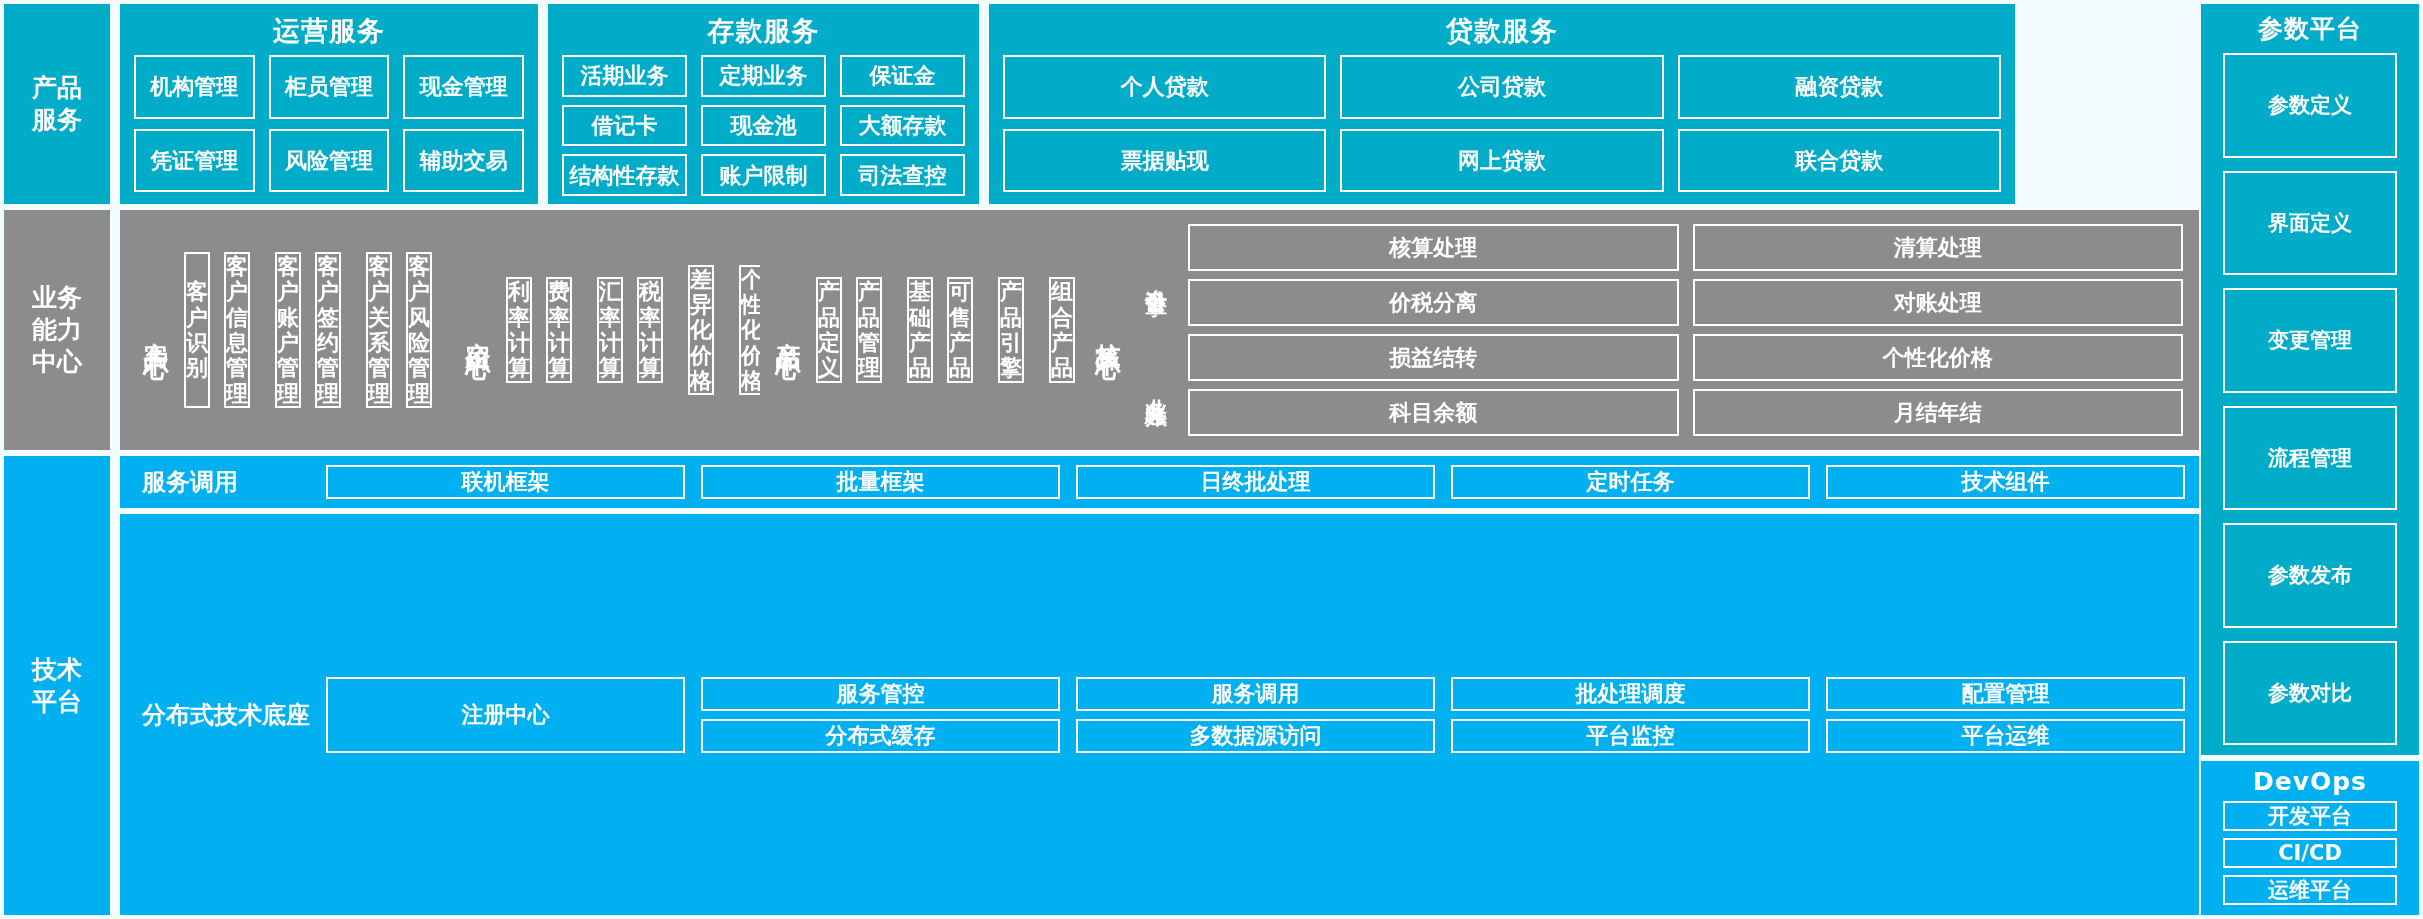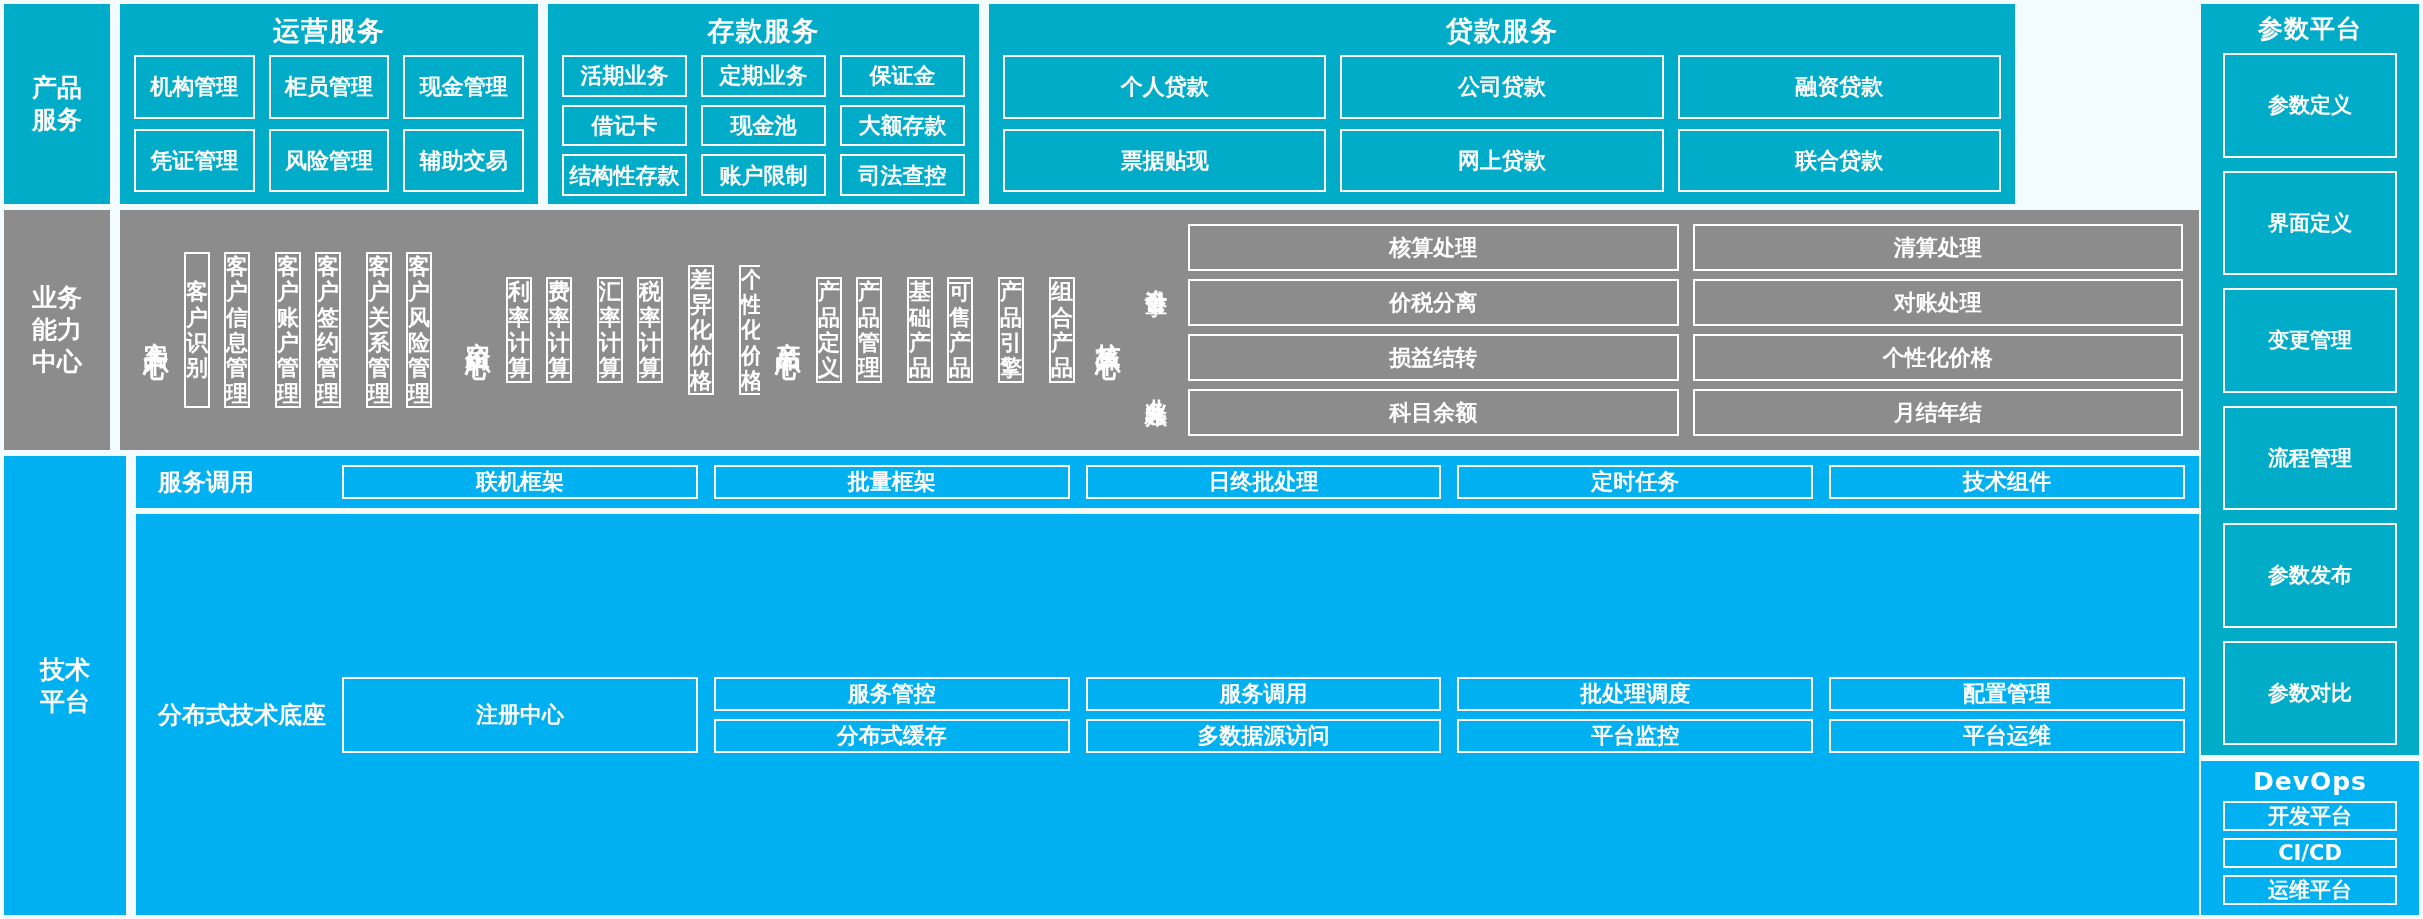--- a/index.html
+++ b/index.html
@@ -67,21 +67,21 @@
   #center-product   { width: 310px; }
   #center-accounting{ flex: 1; }
   .acct-wrap { flex: 1; display: flex; gap: 12px; }
   .acct-labels { display: flex; flex-direction: column; width: 40px; gap: 8px; }
   .acct-labels .vlabel { flex: 1; letter-spacing: 2px; font-size: 22px; }
   .acct-grid { flex: 1; display: flex; flex-direction: column; gap: 8px; }
   .acct-grid .crow { gap: 14px; }
 
   
   #row-tech { flex: 1; display: flex; gap: 10px; }
-  #tech-side { width: 122px; }
+  #tech-side { width: 106px; }
   #tech-body { flex: 1; display: flex; flex-direction: column; gap: 6px; }
   .tech-strip { background: #00b0f0; display: flex; align-items: center; padding: 8px 14px; gap: 16px; }
   .tech-strip .strip-label { color:#fff; font-weight:bold; font-size:24px; width: 176px; flex: 0 0 auto; padding-left: 8px;}
   .tech-cols { flex: 1; display: flex; gap: 16px; }
   .tech-col { flex: 1; display: flex; flex-direction: column; gap: 8px; }
   .tech-col .cell { height: 34px; }
   #strip-runtime { height: 52px; }
   #strip-runtime .cell { height: 34px; }
   #strip-base { flex: 1; }
   #strip-base .reg-cell { height: 100%; }

